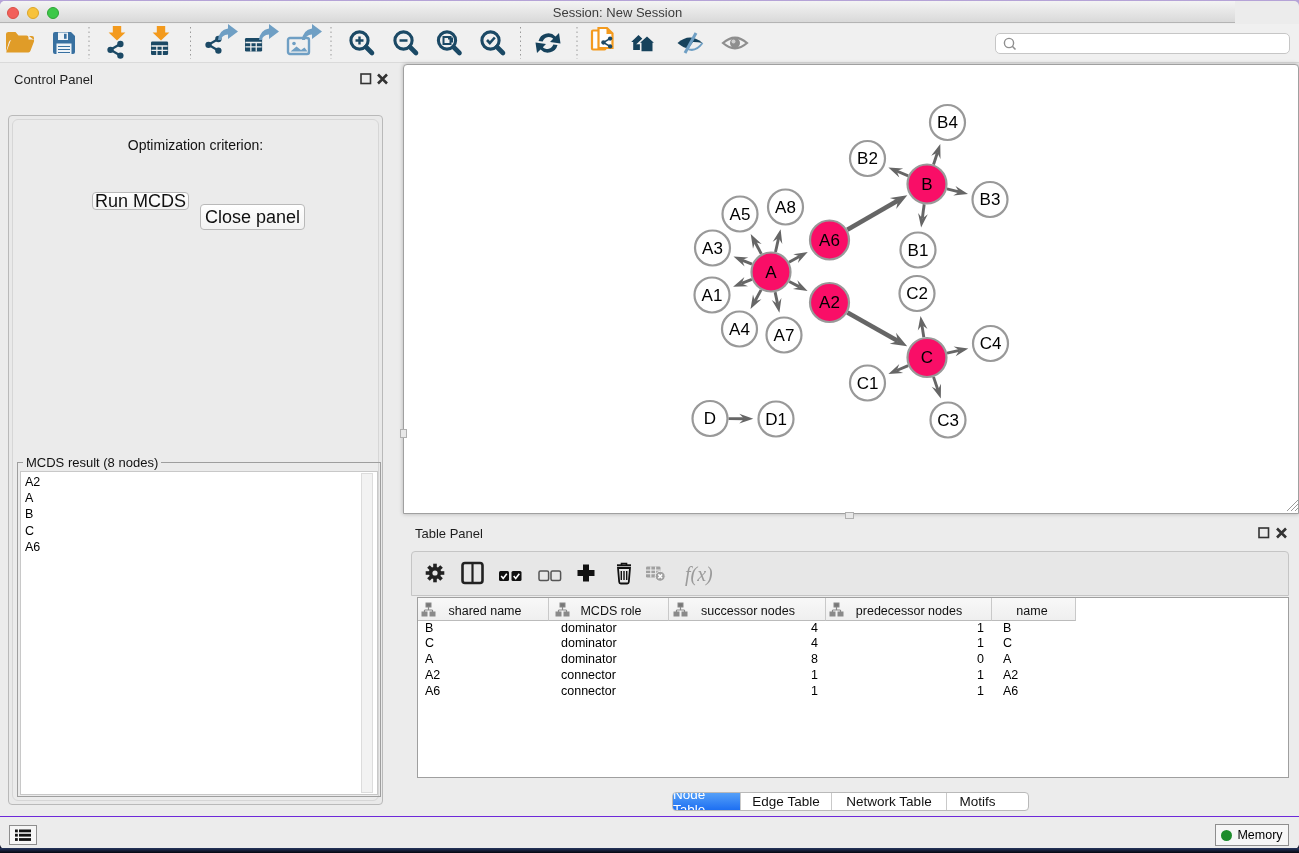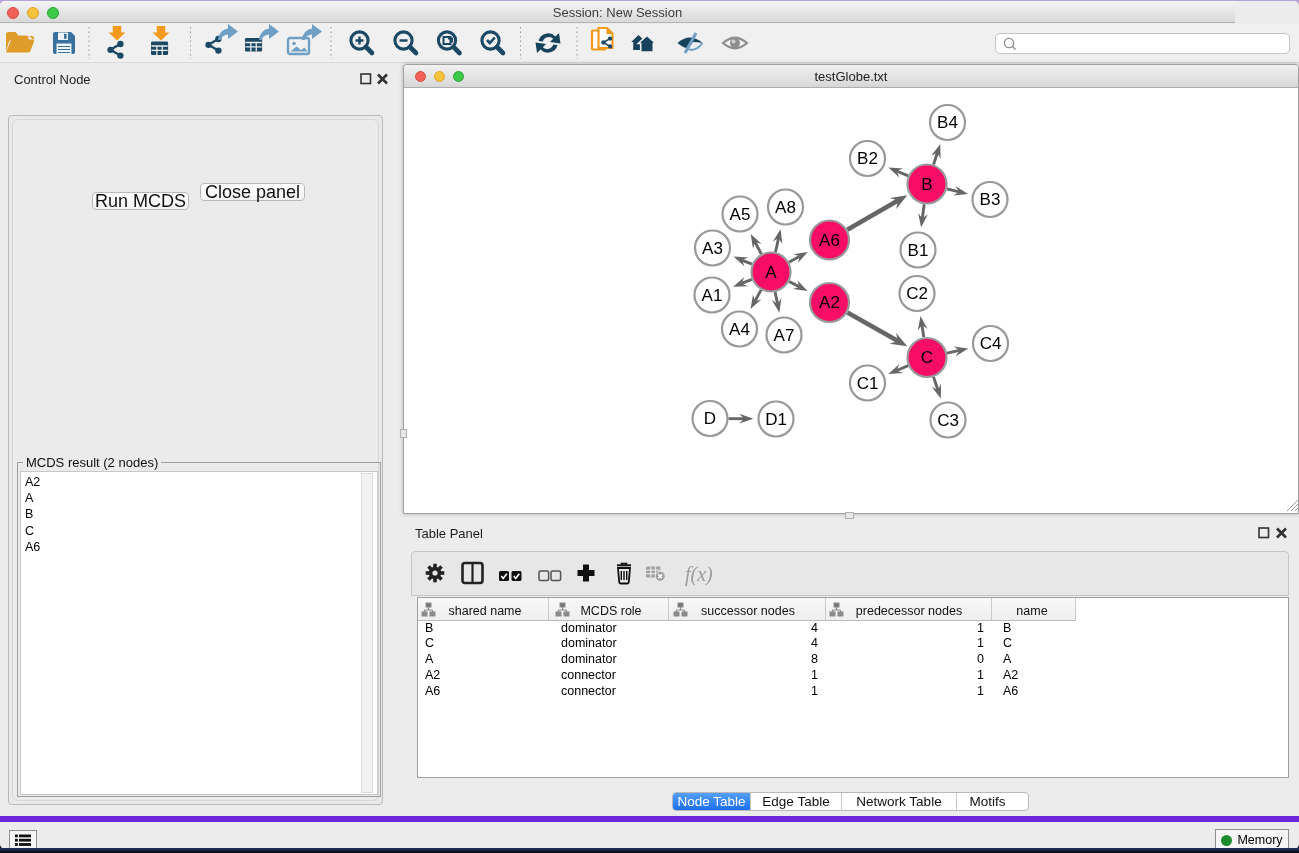--- a/index.html
+++ b/index.html
@@ -6,21 +6,21 @@
 .abs{position:absolute}
 #wall-top{left:0;top:0;width:1299px;height:10px;background:#b5a3d7}
 #wall-bot{left:0;bottom:0;width:1299px;height:5px;background:linear-gradient(#26355e,#05060e)}
 #app{left:0;top:1px;width:1299px;height:848px;background:#ececec;border-radius:5px;overflow:hidden}
 #titlebar{left:0;top:0;width:1235px;height:22px;background:linear-gradient(#f4f4f4,#d9d9d9);border-bottom:1px solid #b4b4b4}
 .light{width:12px;height:12px;border-radius:50%;top:6px}
 #titlebar .t{width:100%;text-align:center;font-size:13px;color:#3c3c3c;top:4px}
 #toolbar{left:0;top:23px;width:1299px;height:39px;background:#f0f0f0;border-bottom:1px solid #dadada}
 #search{left:995px;top:9px;width:295px;height:21px;background:#fff;border:1px solid #c6c6c6;border-radius:5px}
 #content{left:0;top:63px;width:1299px;height:752px;background:#ececec}
-#statusbar{left:0;top:815px;width:1299px;height:29px;background:#ececec;border-top:6px solid #6d28d9}
+#statusbar{left:0;top:815px;width:1299px;height:29px;background:#ececec;border-top:1px solid #6d28d9}
 .ptitle{font-size:13px;color:#1e1e1e}
 .seg{display:flex;height:19px;border:1px solid #b9b9b9;border-radius:4px;background:#fff;overflow:hidden;font-size:13px;color:#111}
 .seg>div{display:flex;align-items:center;justify-content:center;border-right:1px solid #c9c9c9}
 .seg>div:last-child{border-right:none}
 .seg .sel{background:linear-gradient(#55a0f8,#1d6ff2);color:#fff}
 #cpanel-box{left:8px;top:51px;width:375px;height:690px;border:1px solid #b9b9b9;border-radius:4px;background:#e9e9e9}
 #cpanel-inner{left:12px;top:55px;width:367px;height:682px;border:1px solid #d6d6d6;border-radius:6px;background:#ebebeb}
 .btn{background:linear-gradient(#ffffff,#f2f2f2);border:1px solid #b9b9b9;border-radius:4px;font-size:18px;color:#111;display:flex;align-items:center;justify-content:center}
 #gwin{left:403px;top:0px;width:896px;height:450px;background:#fff;border:1px solid #a0a0a0;border-radius:4px 4px 0 0;box-shadow:0 0 4px rgba(0,0,0,.25)}
 #gtitle{left:0;top:0;width:100%;height:23px;background:linear-gradient(#f1f1f1,#d7d7d7);border-bottom:1px solid #aeaeae;border-radius:4px 4px 0 0}
@@ -164,44 +164,39 @@
       </svg>
     <div class="abs" id="search">
         <svg width="18" height="17" style="position:absolute;left:6px;top:2px">
           <circle cx="7" cy="7" r="4.6" fill="none" stroke="#8f8f8f" stroke-width="1.4"></circle>
           <line x1="10.3" y1="10.3" x2="13.5" y2="13.5" stroke="#8f8f8f" stroke-width="1.6"></line>
         </svg>
       </div>
   </div>
   <div class="abs" id="content">
 
-    <div class="abs ptitle" style="left:14px;top:8px">Control Node</div>
+    <div class="abs ptitle" style="left:14px;top:8px">Control Panel</div>
     <svg class="abs" width="40" height="14" style="left:353px;top:8px">
         <rect x="8" y="2" width="9.5" height="9.5" fill="none" stroke="#333" stroke-width="1.6"></rect>
         <path d="M25 2.5 l9 9 M34 2.5 l-9 9" stroke="#333" stroke-width="2.6"></path>
       </svg>
     <div class="abs" id="cpanel-box"></div>
     <div class="abs" id="cpanel-inner"></div>
+    <div class="abs" style="left:0;top:73px;width:391px;text-align:center;font-size:14px;color:#111">Optimization criterion:</div>
     <div class="abs btn" style="left:92px;top:128px;width:97px;height:18px">Run MCDS</div>
-    <div class="abs btn" style="left:200px;top:119px;width:105px;height:18px">Close panel</div>
+    <div class="abs btn" style="left:200px;top:140px;width:105px;height:26px">Close panel</div>
     <div class="abs" style="left:17px;top:398px;width:364px;height:335px;border:1px solid #9e9e9e">
-      <div class="abs" style="left:5px;top:-8px;background:#ebebeb;padding:0 3px;font-size:13px;color:#111">MCDS result (2 nodes)</div>
+      <div class="abs" style="left:5px;top:-8px;background:#ebebeb;padding:0 3px;font-size:13px;color:#111">MCDS result (8 nodes)</div>
       <div class="abs" style="left:2px;top:8px;width:358px;height:324px;background:#fff;border:1px solid #c8c8c8">
         <div style="position:absolute;left:4px;top:2px;font-size:12.5px;line-height:16.2px;color:#000">A2<br>A<br>B<br>C<br>A6</div>
         <div style="position:absolute;right:4px;top:1px;width:12px;height:320px;background:#f2f2f2;border:1px solid #dcdcdc"></div>
       </div>
     </div>
 
     <div class="abs" id="gwin">
-      <div class="abs" id="gtitle">
-        <div class="abs light" style="left:11px;top:6px;width:11px;height:11px;background:#f2605a;border:1px solid #da4f45"></div>
-        <div class="abs light" style="left:30px;top:6px;width:11px;height:11px;background:#f7c23c;border:1px solid #dda527"></div>
-        <div class="abs light" style="left:49px;top:6px;width:11px;height:11px;background:#3dc849;border:1px solid #2fa436"></div>
-        <div class="abs" style="width:100%;text-align:center;top:4px;font-size:13px;color:#222">testGlobe.txt</div>
-      </div>
       <svg class="abs" width="894" height="425" style="left:0;top:24px">
         <line x1="347.9" y1="190.4" x2="337.6" y2="194.4" stroke="#666666" stroke-width="2.9"></line>
 <polygon points="329.1,197.8 340.4,188.1 337.6,194.4 344.0,197.2" fill="#666666"></polygon>
 <line x1="348.0" y1="175.2" x2="337.9" y2="171.1" stroke="#666666" stroke-width="2.9"></line>
 <polygon points="329.5,167.6 344.3,168.4 337.9,171.1 340.6,177.5" fill="#666666"></polygon>
 <line x1="357.3" y1="164.9" x2="351.0" y2="153.0" stroke="#666666" stroke-width="2.9"></line>
 <polygon points="346.7,145.0 357.6,155.1 351.0,153.0 349.0,159.7" fill="#666666"></polygon>
 <line x1="371.5" y1="163.0" x2="374.6" y2="149.0" stroke="#666666" stroke-width="2.9"></line>
 <polygon points="376.6,140.2 378.3,154.9 374.6,149.0 368.7,152.8" fill="#666666"></polygon>
 <line x1="357.1" y1="200.9" x2="350.9" y2="212.2" stroke="#666666" stroke-width="2.9"></line>
@@ -408,21 +403,21 @@
 <div class="cell" style="left:408px;top:68.9px;width:158px;text-align:right">1</div>
 <div class="cell" style="left:585px;top:68.9px">A2</div>
 <div class="cell" style="left:7px;top:84.7px">A6</div>
 <div class="cell" style="left:143px;top:84.7px">connector</div>
 <div class="cell" style="left:251px;top:84.7px;width:149px;text-align:right">1</div>
 <div class="cell" style="left:408px;top:84.7px;width:158px;text-align:right">1</div>
 <div class="cell" style="left:585px;top:84.7px">A6</div>
 
     </div>
     <div class="abs seg" style="left:672px;top:728px;width:357px;font-size:13.5px">
-      <div class="sel" style="width:78px">Node Table</div>
+      <div class="sel" style="width:68px">Node Table</div>
         <div style="width:91px">Edge Table</div>
         <div style="width:115px">Network Table</div>
         <div style="width:61px">Motifs</div>
     </div>
   </div>
   <div class="abs" id="statusbar">
     <div class="abs" id="listbtn"><svg width="26" height="18">
           <g fill="#111">
             <rect x="5" y="3.5" width="2.8" height="2.8"></rect>
             <rect x="9" y="3.5" width="12" height="2.8"></rect>

